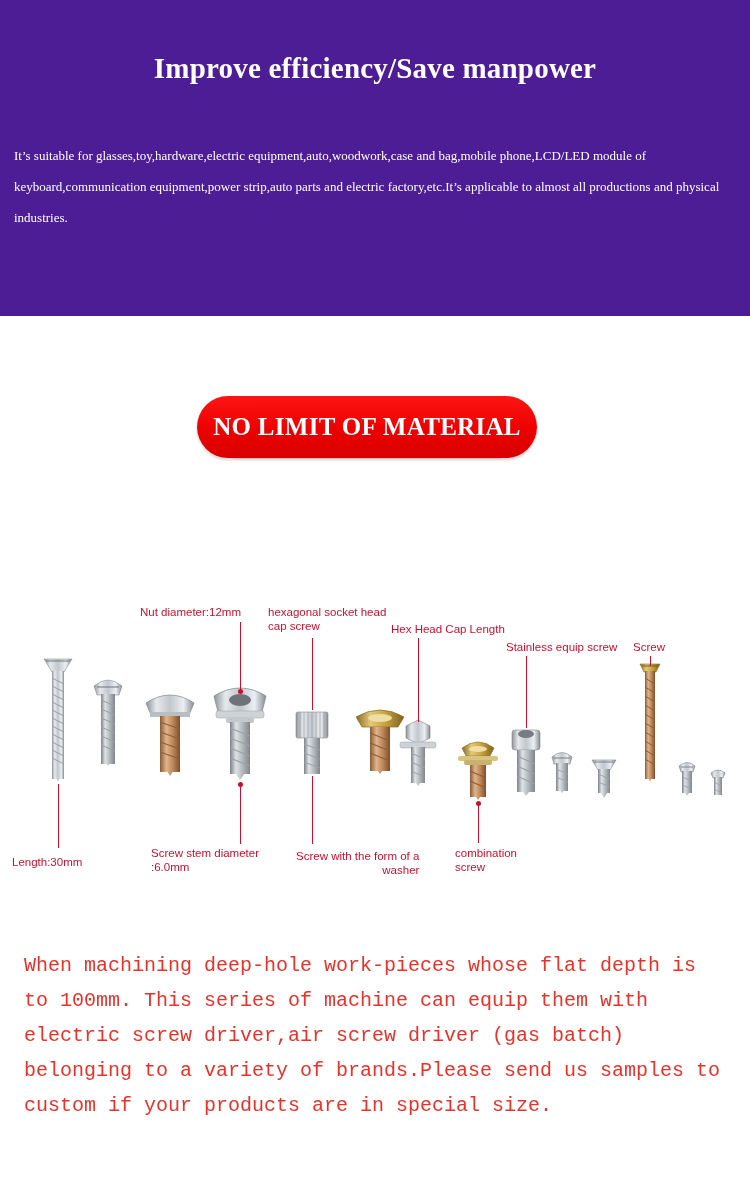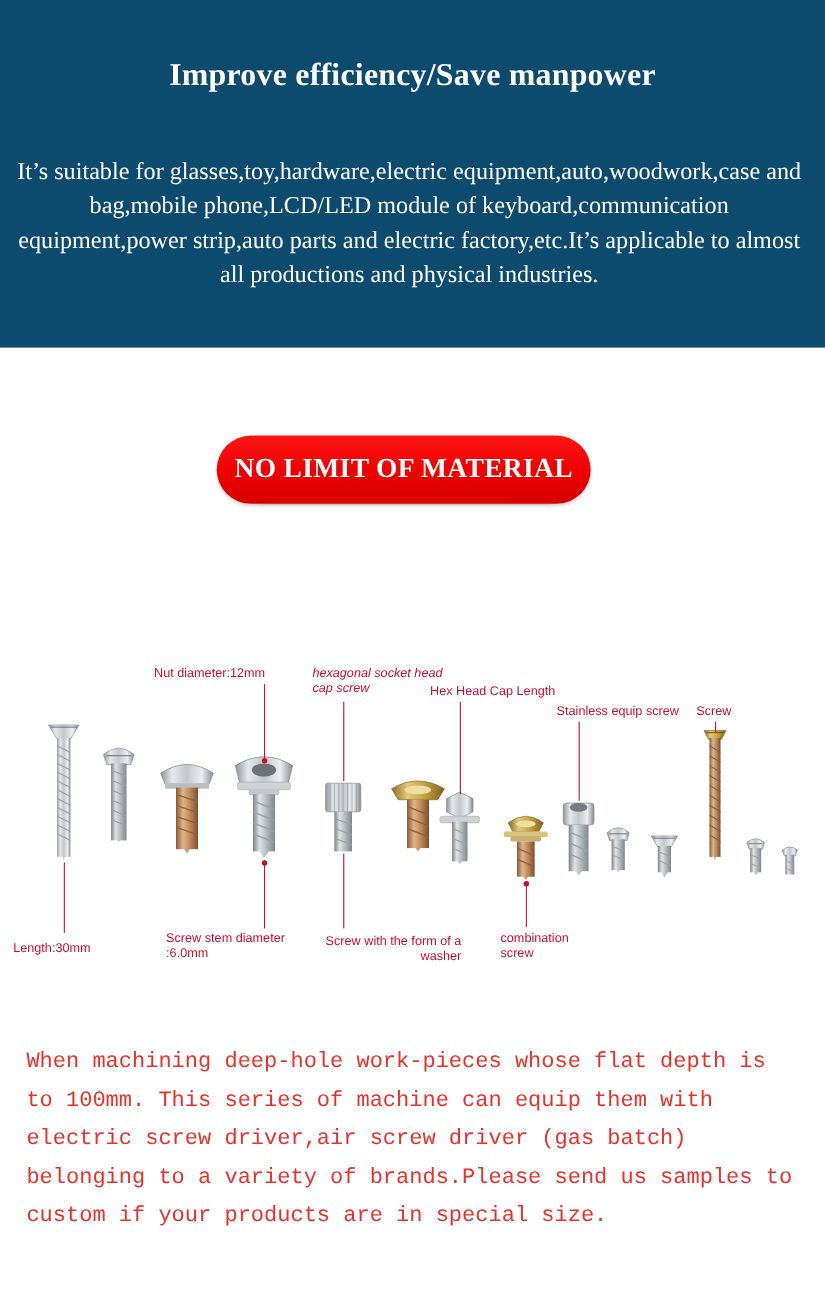--- a/index.html
+++ b/index.html
@@ -15,45 +15,44 @@
     position: relative;
   }
 
   
   .hero {
     position: absolute;
     left: 0;
     top: 0;
     width: 750px;
     height: 316px;
-    background: #0c4a6e;
+    background: #4c1d95;
     box-sizing: border-box;
   }
   .hero-title {
     position: absolute;
     left: 0;
     top: 52px;
     width: 750px;
     text-align: center;
     color: #ffffff;
     font-size: 29px;
     font-weight: bold;
     letter-spacing: 0.2px;
     font-family: "Liberation Serif", serif;
   }
   .hero-body {
     position: absolute;
     left: 14px;
     top: 140px;
     width: 716px;
     color: #ffffff;
-    font-size: 22px;
+    font-size: 13px;
     line-height: 31px;
     font-family: "Liberation Serif", serif;
-    text-align: center;
   }
 
   
   .badge-wrap {
     position: absolute;
     left: 0;
     top: 396px;
     width: 750px;
     height: 66px;
   }
@@ -369,21 +368,21 @@
         <line x1="714" y1="222" x2="722" y2="226"></line>
           <line x1="714" y1="229" x2="722" y2="233"></line>
       </g>
     </g>
   </svg>
 
   <div class="callout" style="left:140px; top:45px;">Nut diameter:12mm</div>
   <div class="leader" style="left:240px; top:62px; height:70px;"></div>
   <div class="dot" style="left:238px; top:129px;"></div>
 
-  <div class="callout" style="left:284px; top:45px;font-style:italic;">hexagonal socket head
+  <div class="callout" style="left:268px; top:45px;">hexagonal socket head
 cap screw</div>
   <div class="leader" style="left:312px; top:78px; height:72px;"></div>
 
   <div class="callout" style="left:391px; top:62px;">Hex Head Cap Length</div>
   <div class="leader" style="left:418px; top:78px; height:84px;"></div>
 
   <div class="callout" style="left:506px; top:80px;">Stainless equip screw</div>
   <div class="leader" style="left:526px; top:96px; height:72px;"></div>
 
   <div class="callout" style="left:633px; top:80px;">Screw</div>

